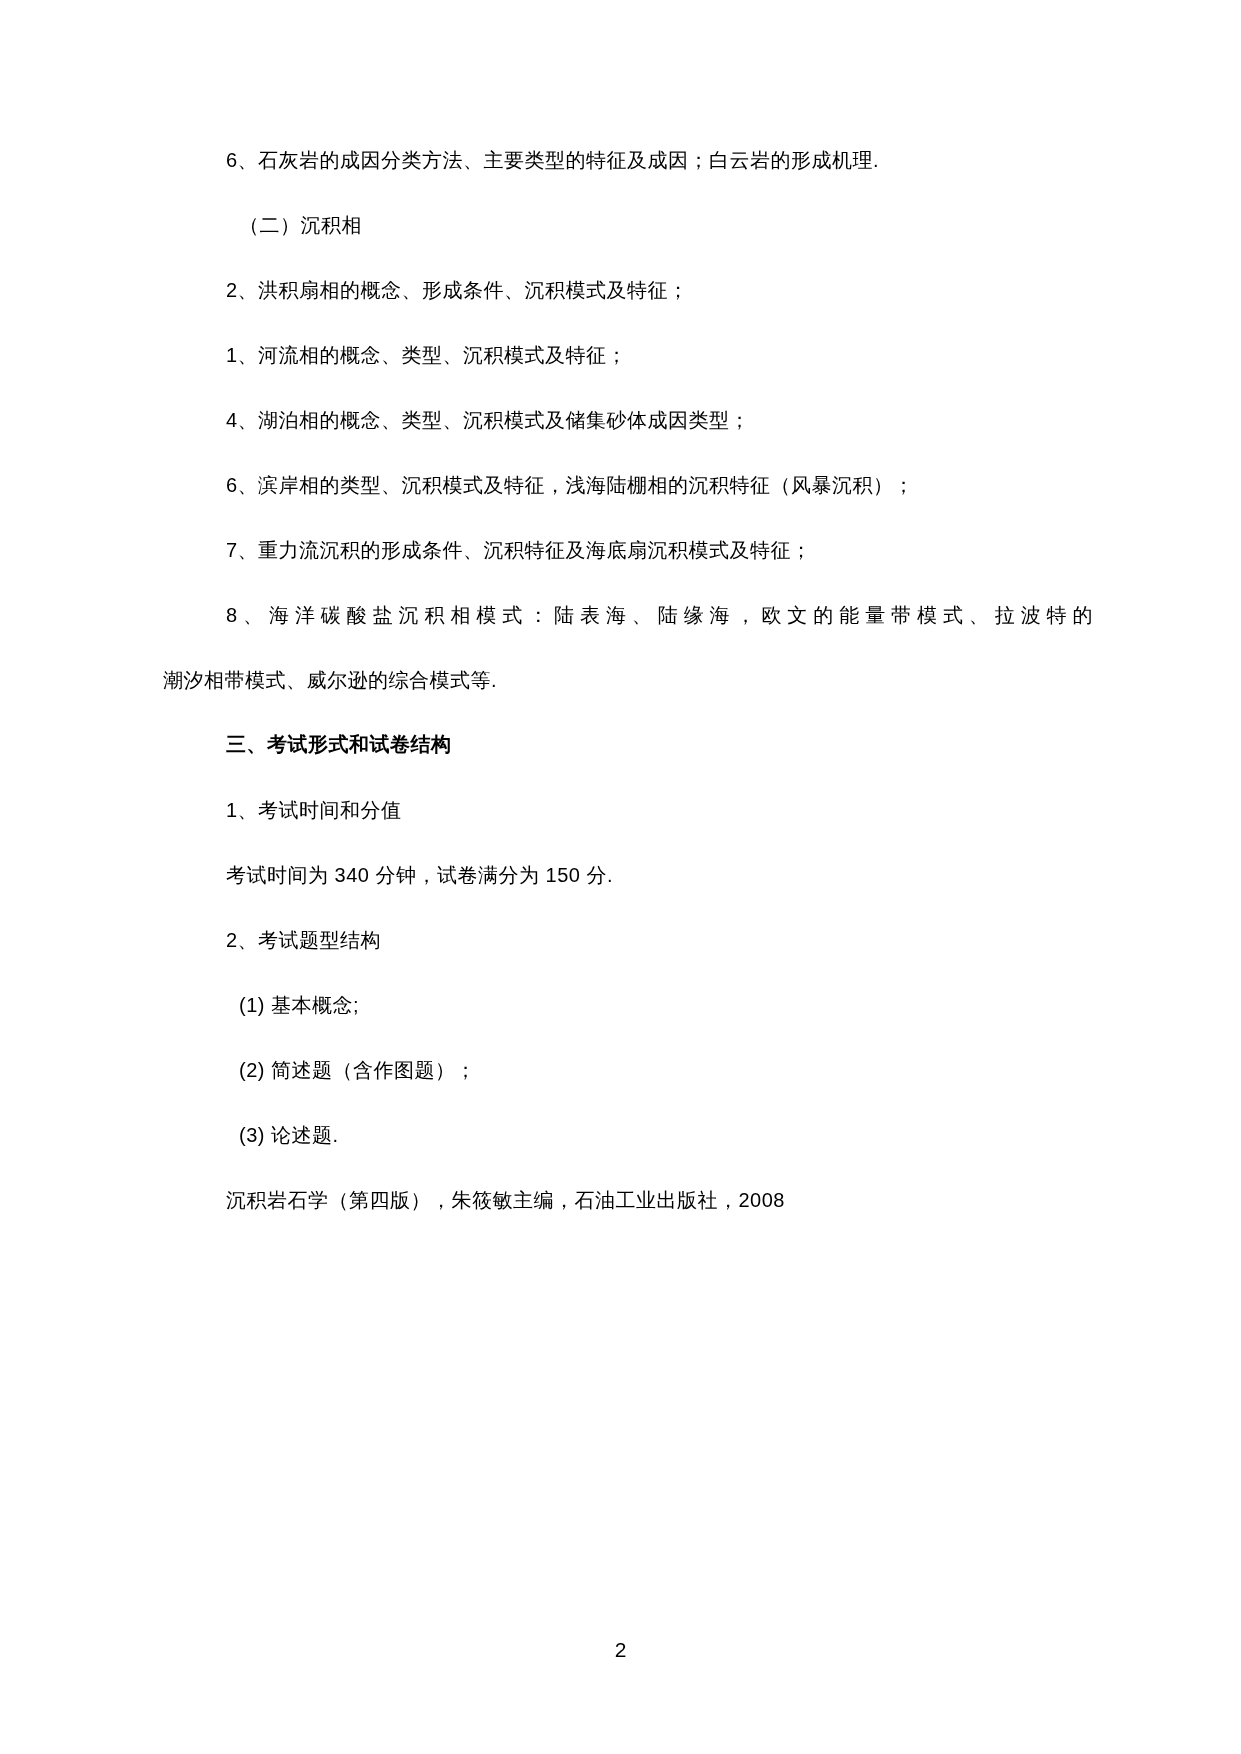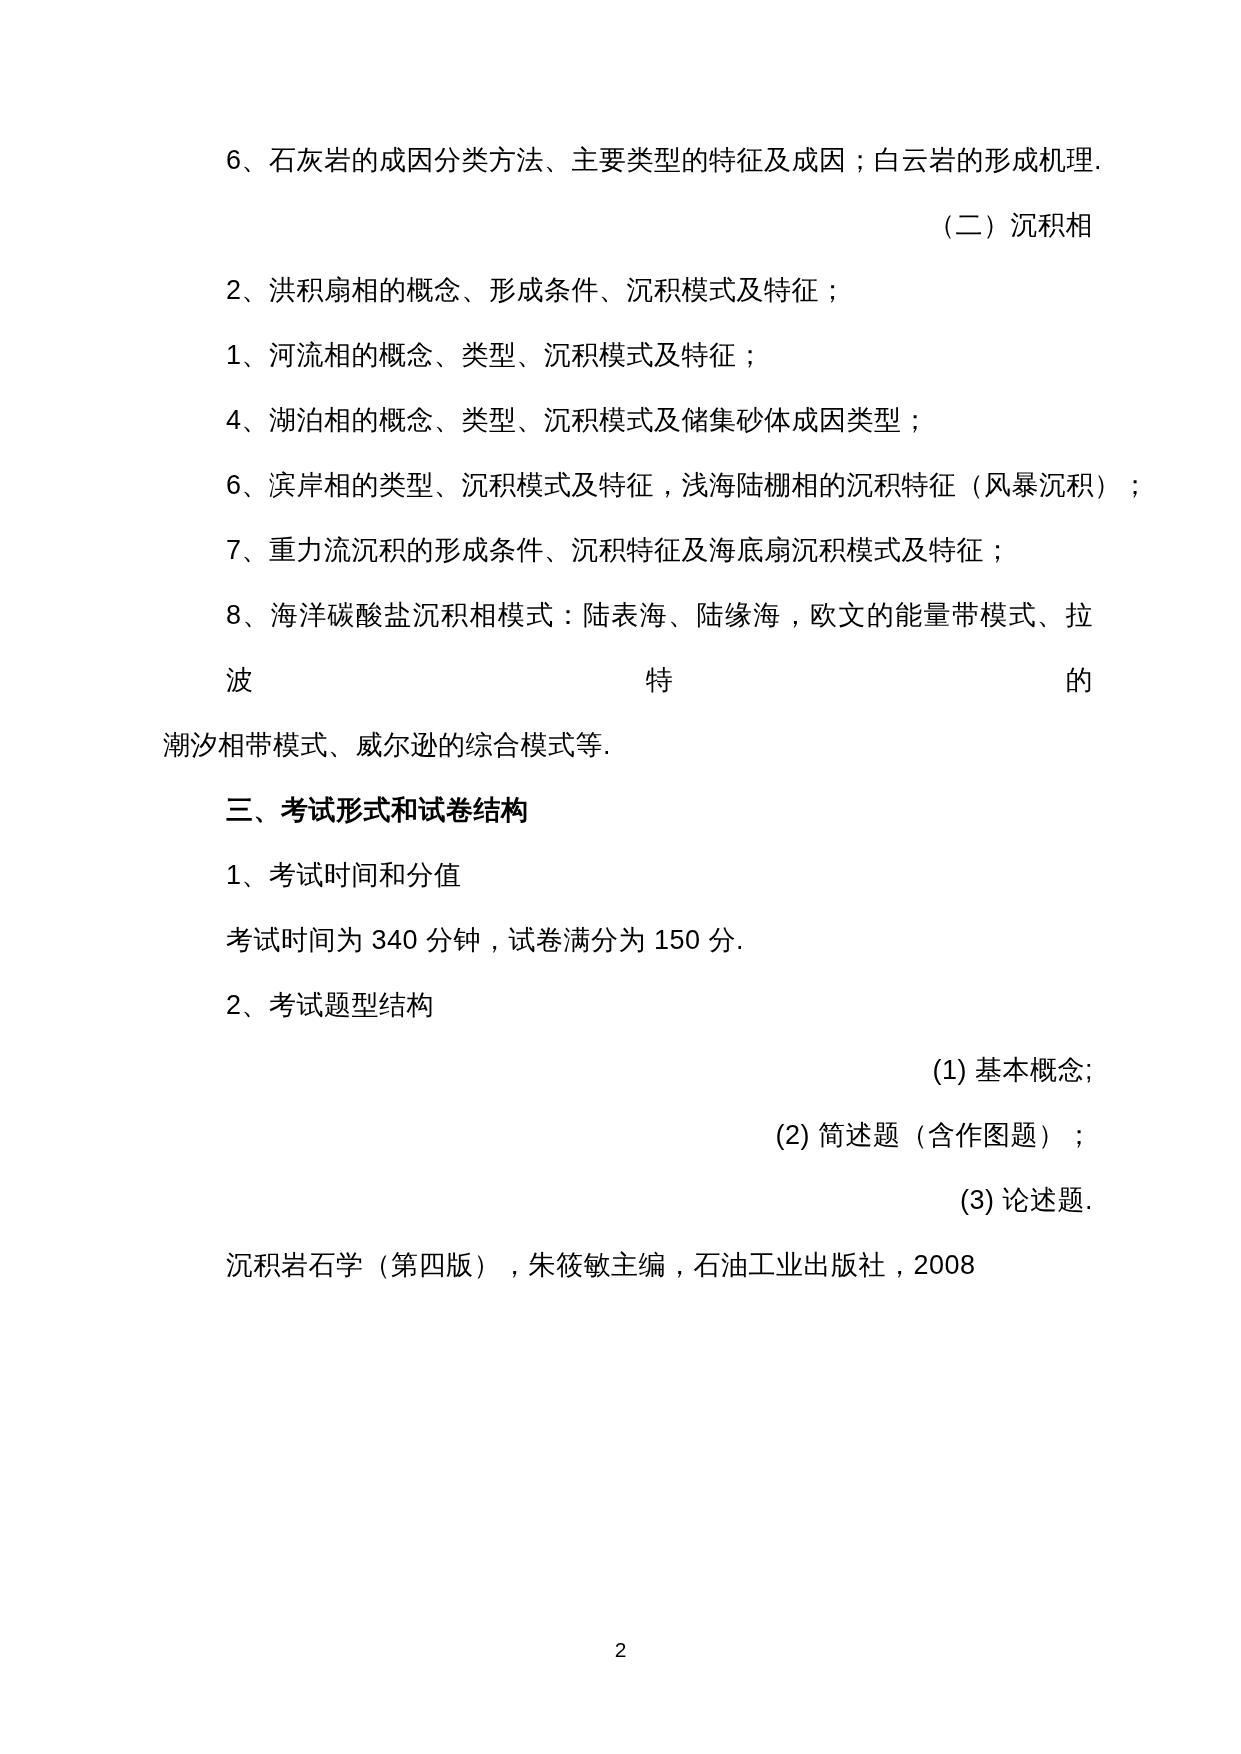--- a/index.html
+++ b/index.html
@@ -12,31 +12,31 @@
     font-family: "Liberation Sans", sans-serif;
     overflow: hidden;
   }
   .content {
     position: absolute;
     left: 163px;
     top: 128px;
     width: 930px;
   }
   .ln {
-    font-size: 27px;
+    font-size: 20px;
     line-height: 65px;
     font-weight: 400;
     white-space: nowrap;
     letter-spacing: 0.5px;
   }
   
   .ind  { padding-left: 63px; }
   
-  .ind2 { padding-left: 76px; text-align: right; }
-  .bold { font-weight: 700; }
+  .ind2 { padding-left: 76px; }
+  .bold { font-weight: 700; font-family: Liberation Mono, monospace; }
   
   .just {
     white-space: normal;
     text-align: justify;
     text-align-last: justify;
   }
   .page-number {
     position: absolute;
     top: 1638px;
     left: 0;

